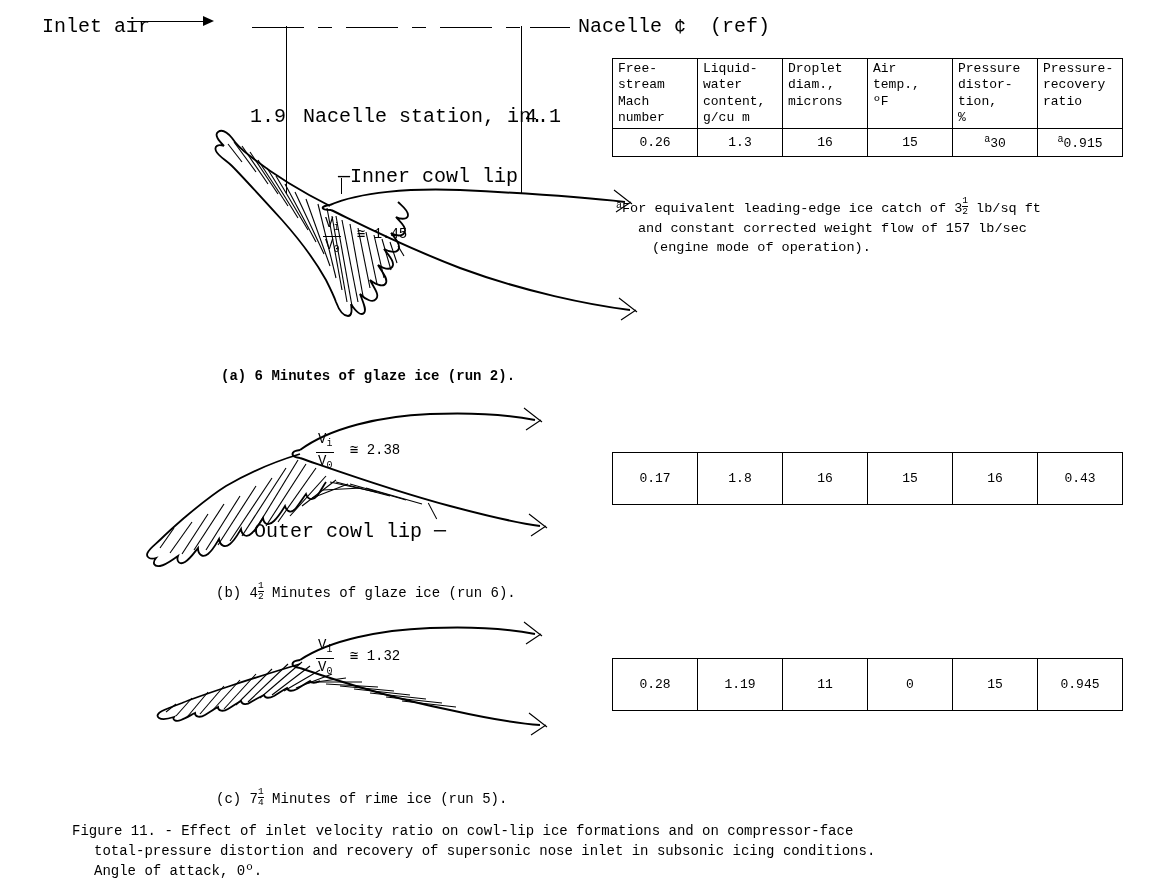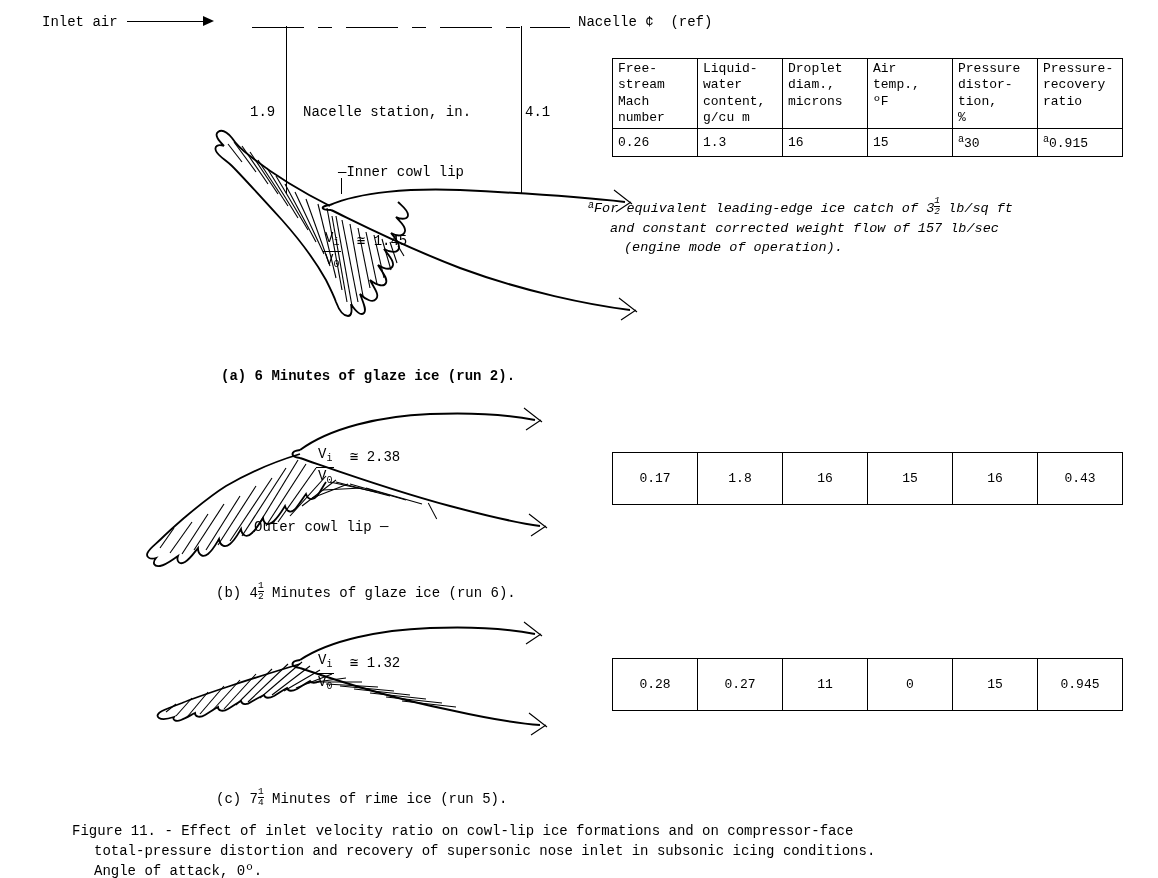--- a/index.html
+++ b/index.html
@@ -9,21 +9,21 @@
   }
   body {
     width: 1158px;
     height: 878px;
     position: relative;
     font-family: "Liberation Mono", monospace;
     color: #000000;
     overflow: hidden;
   }
   .abs { position: absolute; }
-  .txt { font-family: "Liberation Mono", monospace; font-size: 14px; line-height: 1.25; white-space: pre; }
+  .txt { font-family: "Liberation Mono", monospace; font-size: 20px; line-height: 1.25; white-space: pre; }
   .sm  { font-size: 13px; }
 
   
   #inlet-air-label { left: 42px; top: 14px; }
   #nacelle-cl-label { left: 578px; top: 14px; }
 
   .dashline { position: absolute; height: 0; border-top: 1.6px solid #000; }
   .vline { position: absolute; width: 0; border-left: 1.6px solid #000; }
 
   
@@ -40,47 +40,47 @@
   #station-text { left: 303px; top: 104px; }
   #station-4-1 { left: 525px; top: 104px; }
 
   
   .vratio { position: absolute; font-family: "Liberation Mono", monospace; font-size: 14px; }
   .vratio .frac {
     display: inline-block;
     vertical-align: middle;
     text-align: center;
   }
-  .vratio .num { display: block; border-bottom: 1.3px solid #000; padding: 3px 2px; margin-top: 15px; }
+  .vratio .num { display: block; border-bottom: 1.3px solid #000; padding: 3px 2px; }
   .vratio .den { display: block; padding: 0 2px; }
   .vratio .approx { display: inline-block; vertical-align: middle; padding-left: 7px; }
   sub, .subnum { font-size: 10px; vertical-align: -0.25em; }
 
   
   table.data {
     border-collapse: collapse;
     font-family: "Liberation Mono", monospace;
     font-size: 13px;
   }
   table.data th, table.data td {
     border: 1.5px solid #000;
     padding: 2px 5px;
     vertical-align: top;
     text-align: left;
     font-weight: normal;
   }
-  table.data td.val { vertical-align: middle; padding: 5px 5px; }
+  table.data td.val { text-align: center; vertical-align: middle; padding: 5px 5px; }
   #table-main { left: 612px; top: 58px; }
   #table-main th { width: 74px; }
   #table-b { left: 612px; top: 452px; }
   #table-c { left: 612px; top: 658px; }
   #table-b td, #table-c td { width: 74px; text-align: center; padding: 18px 5px; margin-left: 20px; }
 
   
-  #footnote { left: 588px; top: 196px; width: 520px; font-size: 13.5px; line-height: 1.45; font-style: italic; }
+  #footnote { left: 616px; top: 196px; width: 520px; font-size: 13.5px; line-height: 1.45; }
   .sup { font-size: 10px; vertical-align: 0.45em; }
 
   
   .ifrac {
     display: inline-block;
     font-size: 9.5px;
     line-height: 1.0;
     vertical-align: -0.15em;
     text-align: center;
   }
@@ -399,21 +399,21 @@
     <td>16</td>
     <td>0.43</td>
   </tr>
 </tbody>
   </table>
 
 <table class="data abs" id="table-c">
   <tbody>
       <tr>
     <td>0.28</td>
-    <td>0.27</td>
+    <td>1.19</td>
     <td>11</td>
     <td>0</td>
     <td>15</td>
     <td>0.945</td>
   </tr>
 </tbody>
   </table>
 
 <div class="abs" id="fig-caption">
   <span>Figure 11. - Effect of inlet velocity ratio on cowl-lip ice formations and on compressor-face</span>

